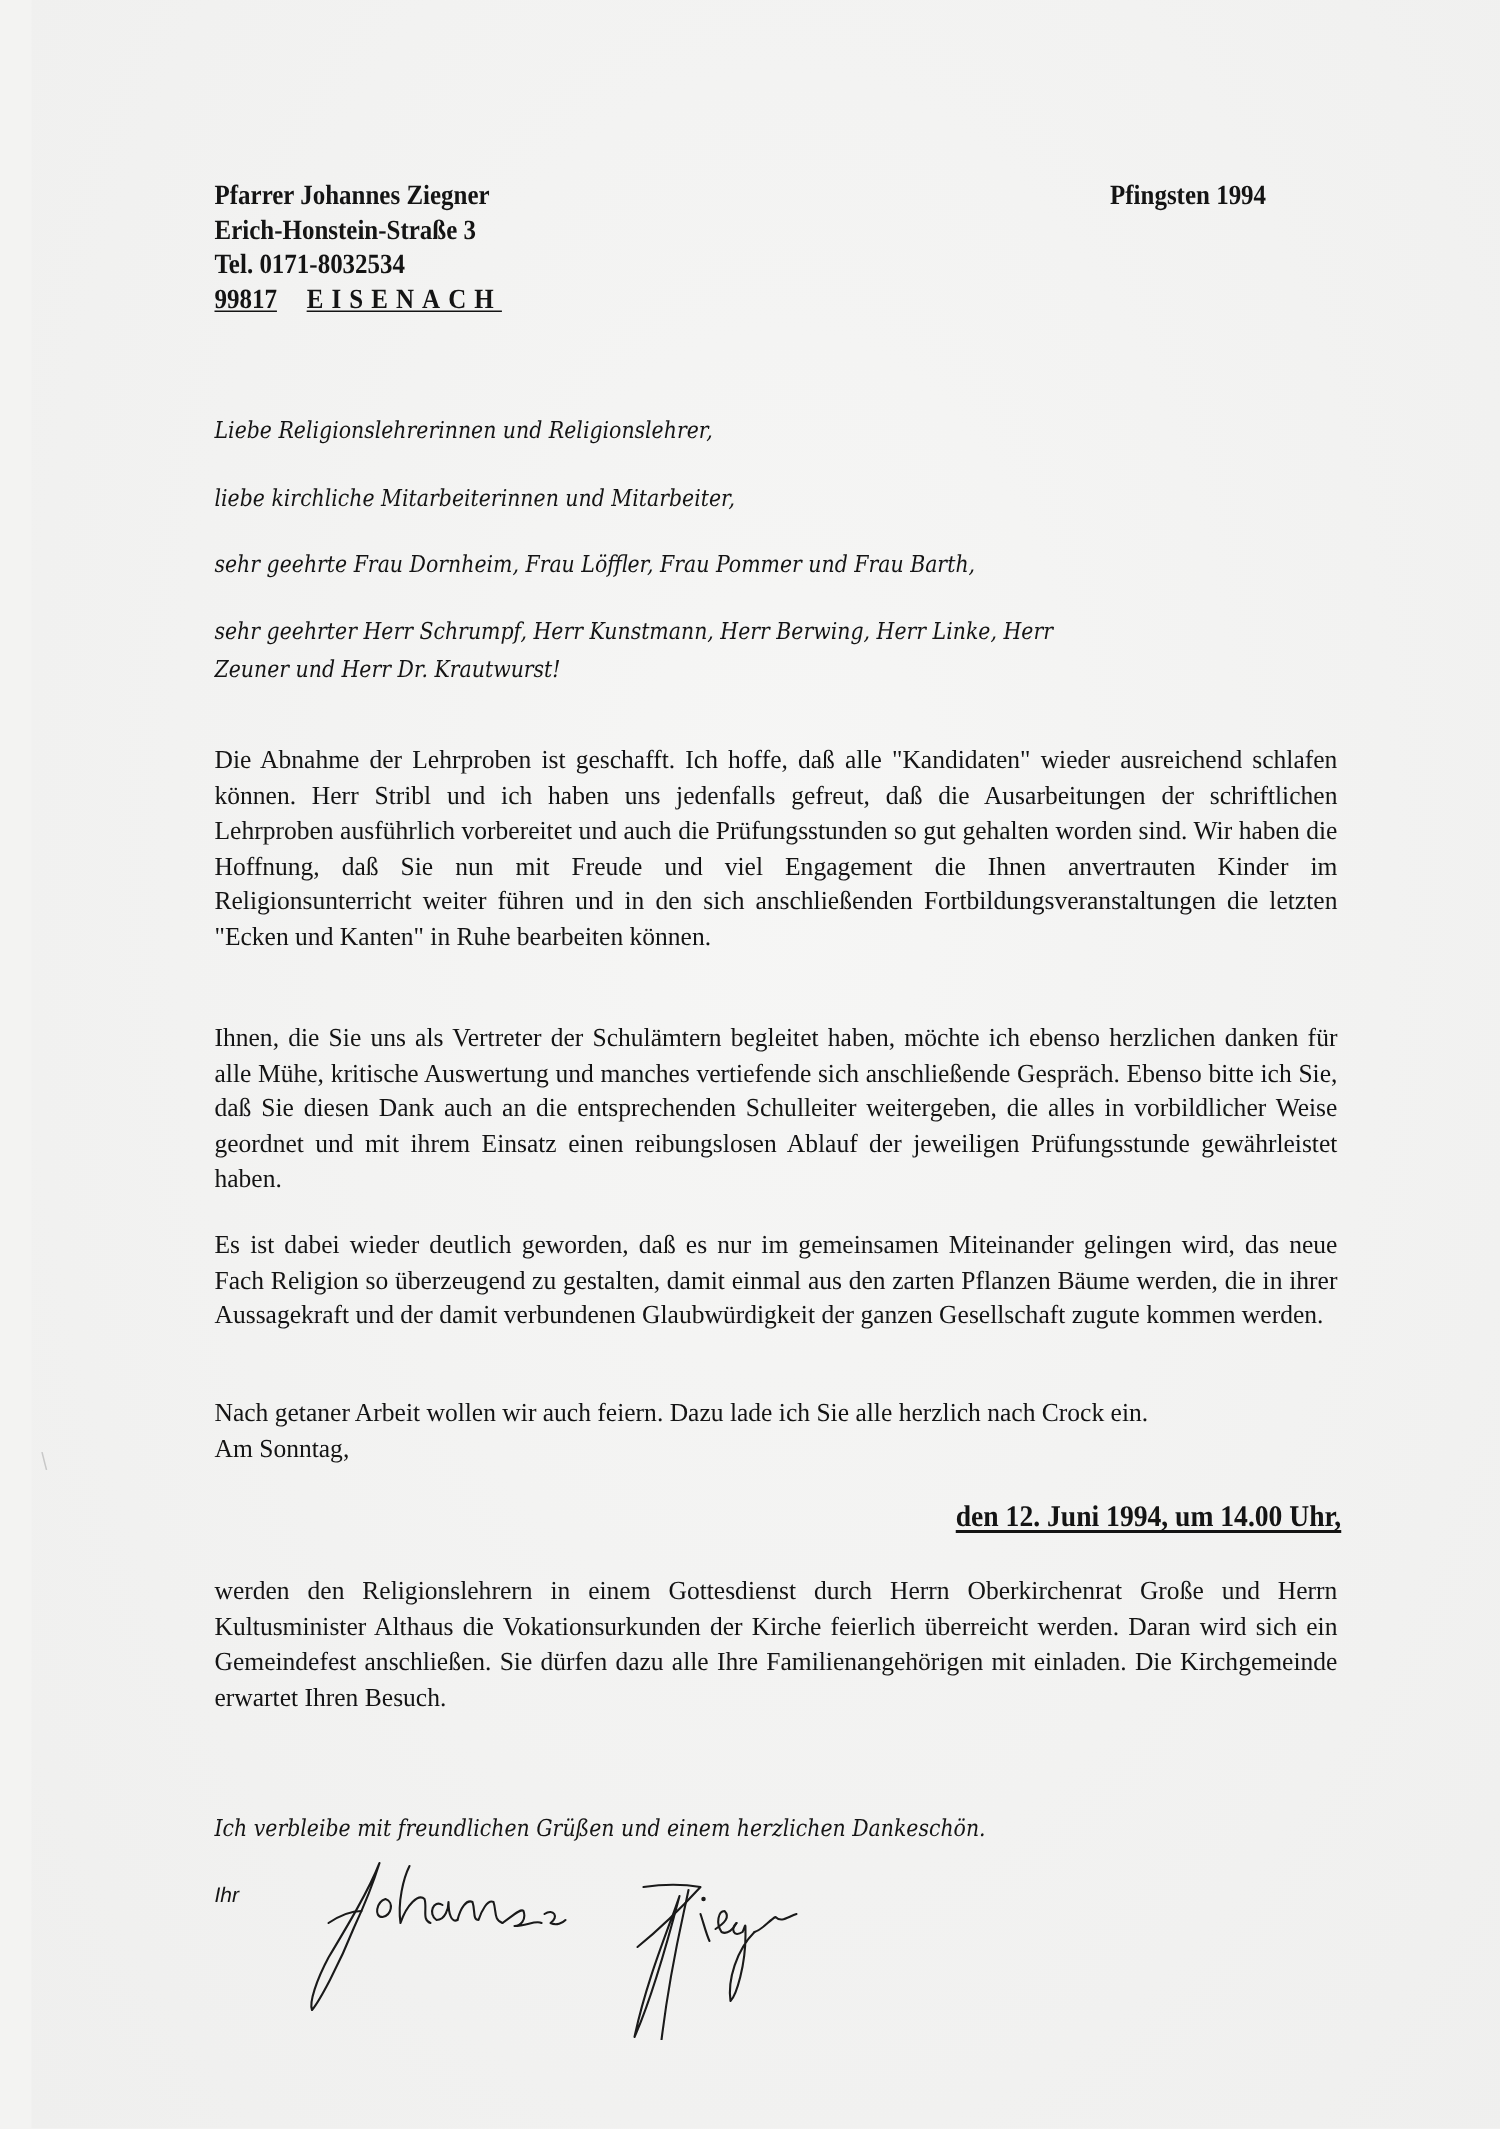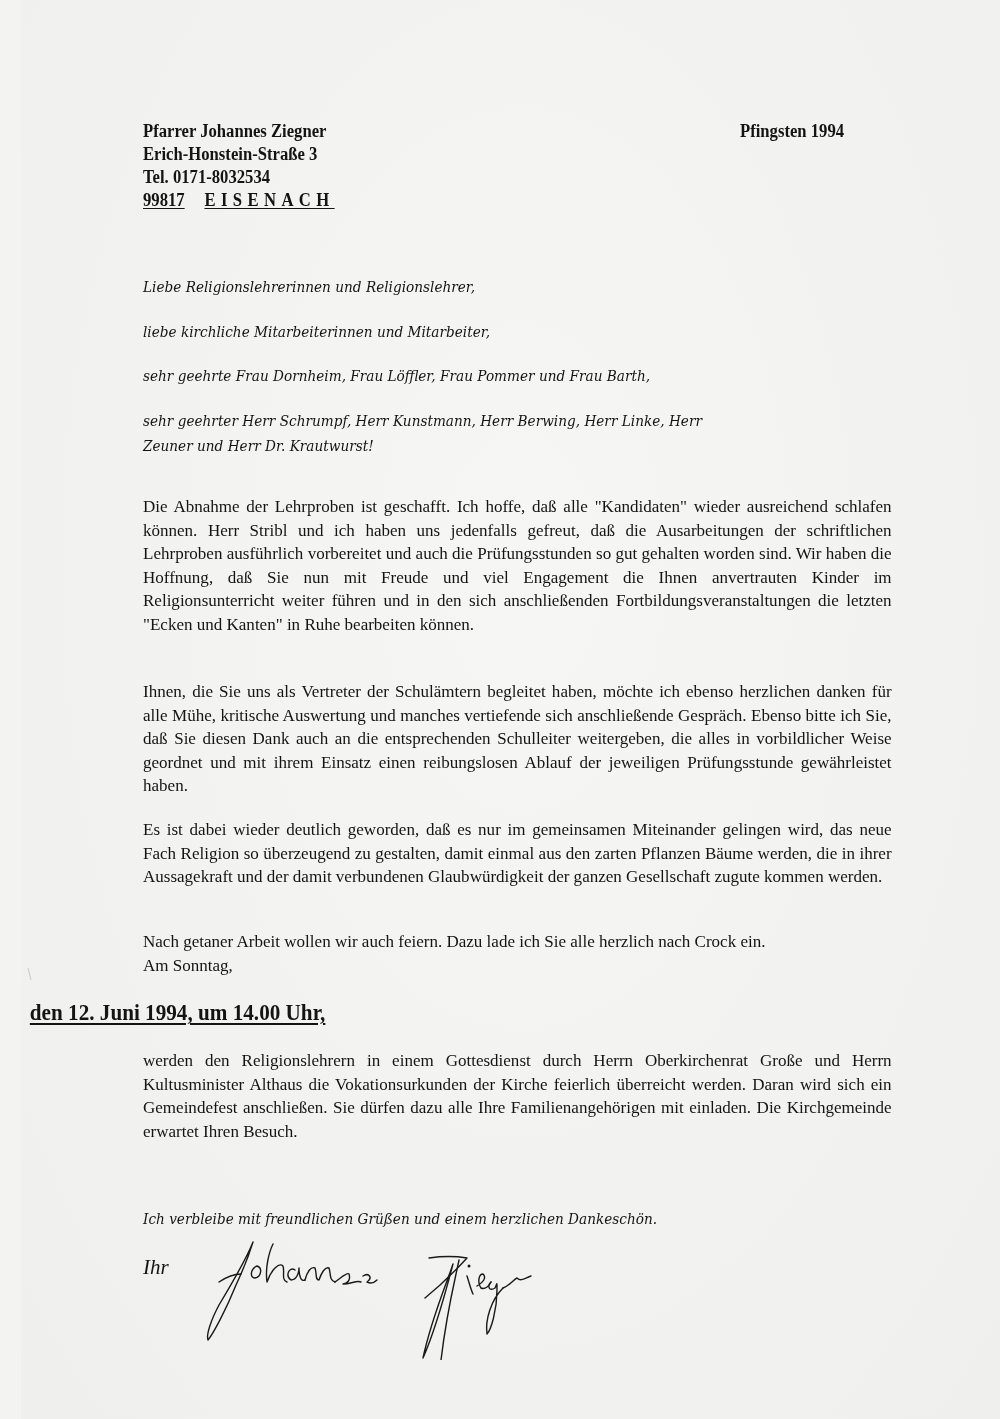--- a/index.html
+++ b/index.html
@@ -45,41 +45,41 @@
       position: absolute; left: 122px; width: 760px;
       font-family: "Liberation Serif", serif;
       font-size: 17.3px; line-height: 23.6px;
       text-align: justify;
       transform: scaleX(0.985); transform-origin: left top;
     }
     .para p { margin: 0; }
 
     .event {
       position: absolute; left: 0; width: 884px; top: 1000px;
-      text-align: left;
+      text-align: right;
       font-family: "Liberation Serif", serif; font-weight: bold;
-      font-size: 23px;
+      font-size: 20px;
     }
     .event span {
       display: inline-block;
       text-decoration: underline; text-underline-offset: 3px;
       transform: scaleX(0.92);
       margin-left: -4px;
     }
 
     .closing {
       position: absolute; left: 122px; top: 1210px;
       font-family: "DejaVu Serif", serif; font-style: italic;
       font-size: 15.5px; white-space: nowrap;
       transform: scaleX(0.88); transform-origin: left top;
     }
     .ihr {
       position: absolute; left: 122px; top: 1255px;
-      font-family: Liberation Serif, serif; font-style: italic;
-      font-size: 21px;
+      font-family: Liberation Sans, sans-serif; font-style: italic;
+      font-size: 14px;
     }
     .signature { position: absolute; left: 170px; top: 1230px; width: 360px; height: 130px; }
     .mark { position: absolute; left: 6px; top: 968px; width: 5px; height: 12px; }
   </style>
 </head>
 <body>
 
 <div class="page">
 
   <div class="sender">

